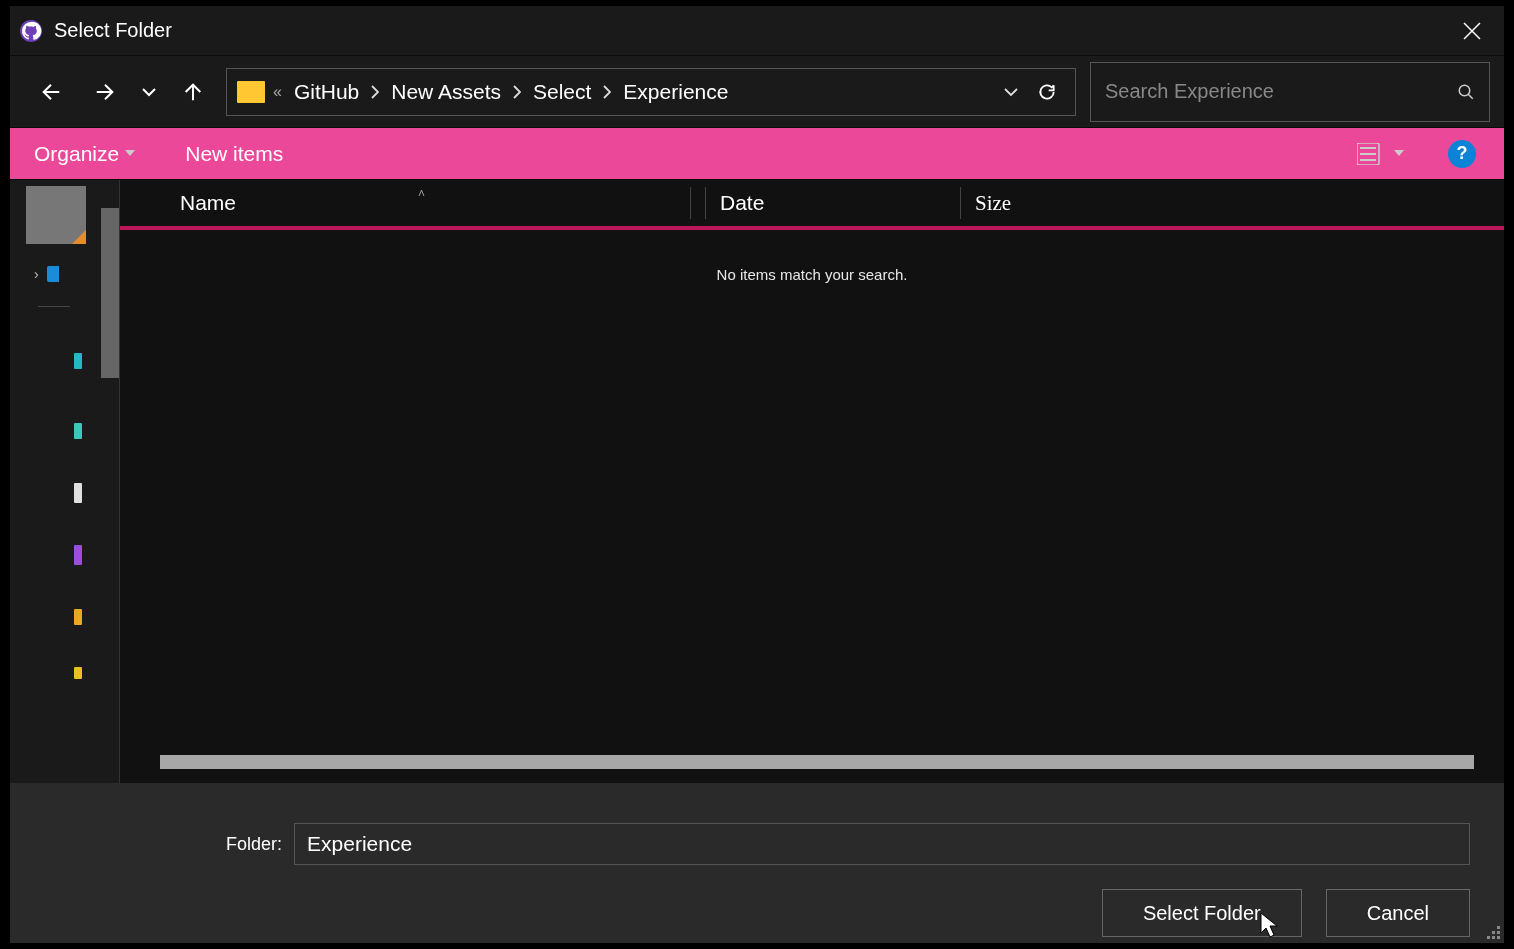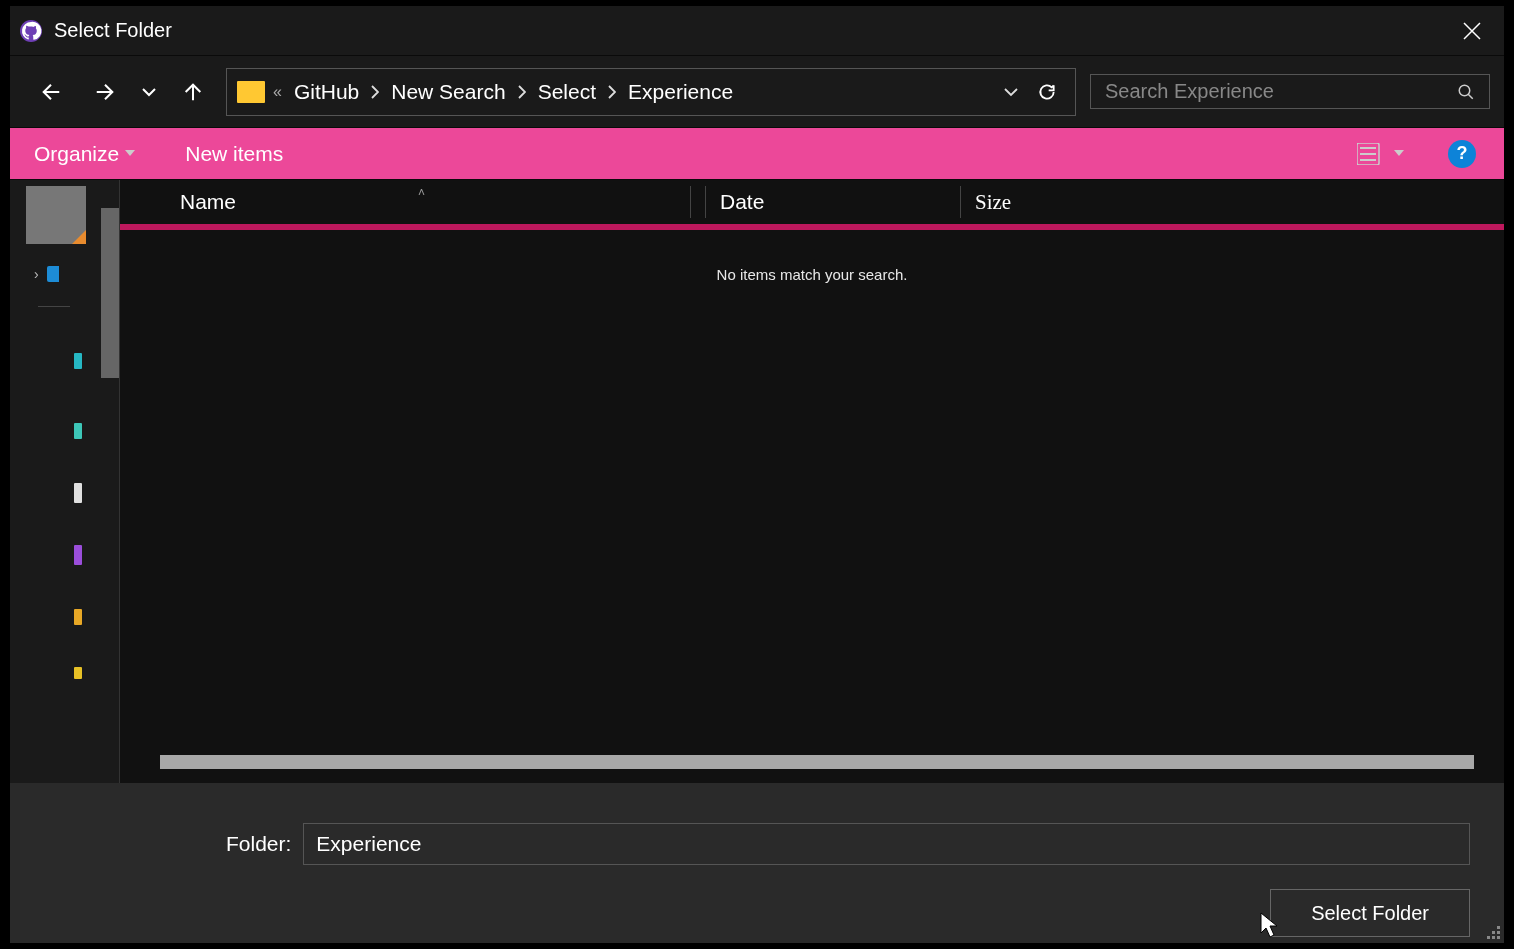--- a/index.html
+++ b/index.html
@@ -109,21 +109,21 @@
 .addr-drop, .addr-refresh {
   width: 36px;
   height: 36px;
   display: flex;
   align-items: center;
   justify-content: center;
   cursor: pointer;
 }
 .search-box {
   width: 400px;
-  height: 35px;
+  height: 60px;
   border: 1px solid #555;
   background: #1a1a1a;
   display: flex;
   align-items: center;
   padding: 0 14px;
 }
 .search-box input {
   flex: 1;
   background: transparent;
   border: none;
@@ -248,21 +248,21 @@
   flex: 1;
   background: #111;
   position: relative;
   display: flex;
   flex-direction: column;
 }
 .col-headers {
   height: 50px;
   display: flex;
   align-items: center;
-  border-bottom: 6px solid #be185d;
+  border-bottom: 4px solid #be185d;
   padding-left: 60px;
   position: relative;
 }
 .col-headers .col {
   font-size: 21px;
   color: #fff;
 }
 .col-name { width: 510px; position: relative; }
 .sort-caret {
   position: absolute;
@@ -299,21 +299,21 @@
   background: #2a2a2a;
   padding: 40px 34px 0 216px;
   position: relative;
 }
 .folder-row {
   display: flex;
   align-items: center;
   gap: 12px;
 }
 .folder-label {
-  font-size: 21px;
+  font-size: 18px;
   color: #fff;
 }
 .folder-input {
   flex: 1;
   height: 42px;
   border: 1px solid #555;
   background: #2a2a2a;
   color: #fff;
   font-size: 21px;
   padding: 0 12px;
@@ -400,21 +400,21 @@
 
     <div class="addr-box">
       <span class="folder-icon"></span>
       <span class="overflow">«</span>
       <span class="crumb">GitHub</span>
       <span class="sep">
           <svg width="8" height="14" viewBox="0 0 8 14">
             <path fill="none" stroke="#ddd" stroke-width="1.8" d="M1 1l6 6-6 6"></path>
           </svg>
         </span>
-      <span class="crumb">New Search</span>
+      <span class="crumb">New Assets</span>
       <span class="sep">
           <svg width="8" height="14" viewBox="0 0 8 14">
             <path fill="none" stroke="#ddd" stroke-width="1.8" d="M1 1l6 6-6 6"></path>
           </svg>
         </span>
       <span class="crumb">Select</span>
       <span class="sep">
           <svg width="8" height="14" viewBox="0 0 8 14">
             <path fill="none" stroke="#ddd" stroke-width="1.8" d="M1 1l6 6-6 6"></path>
           </svg>
@@ -505,20 +505,21 @@
     </div>
   </div>
 
   <div class="footer">
     <div class="folder-row">
       <span class="folder-label">Folder:</span>
       <input class="folder-input" value="Experience" style="">
     </div>
     <div class="btn-row">
       <button class="dlg-btn">Select Folder</button>
+      <button class="dlg-btn">Cancel</button>
     </div>
     <div class="grip">
       <div></div>
         <div></div>
         <div></div>
         <div></div>
         <div></div>
         <div></div>
         <div></div>
         <div></div>

